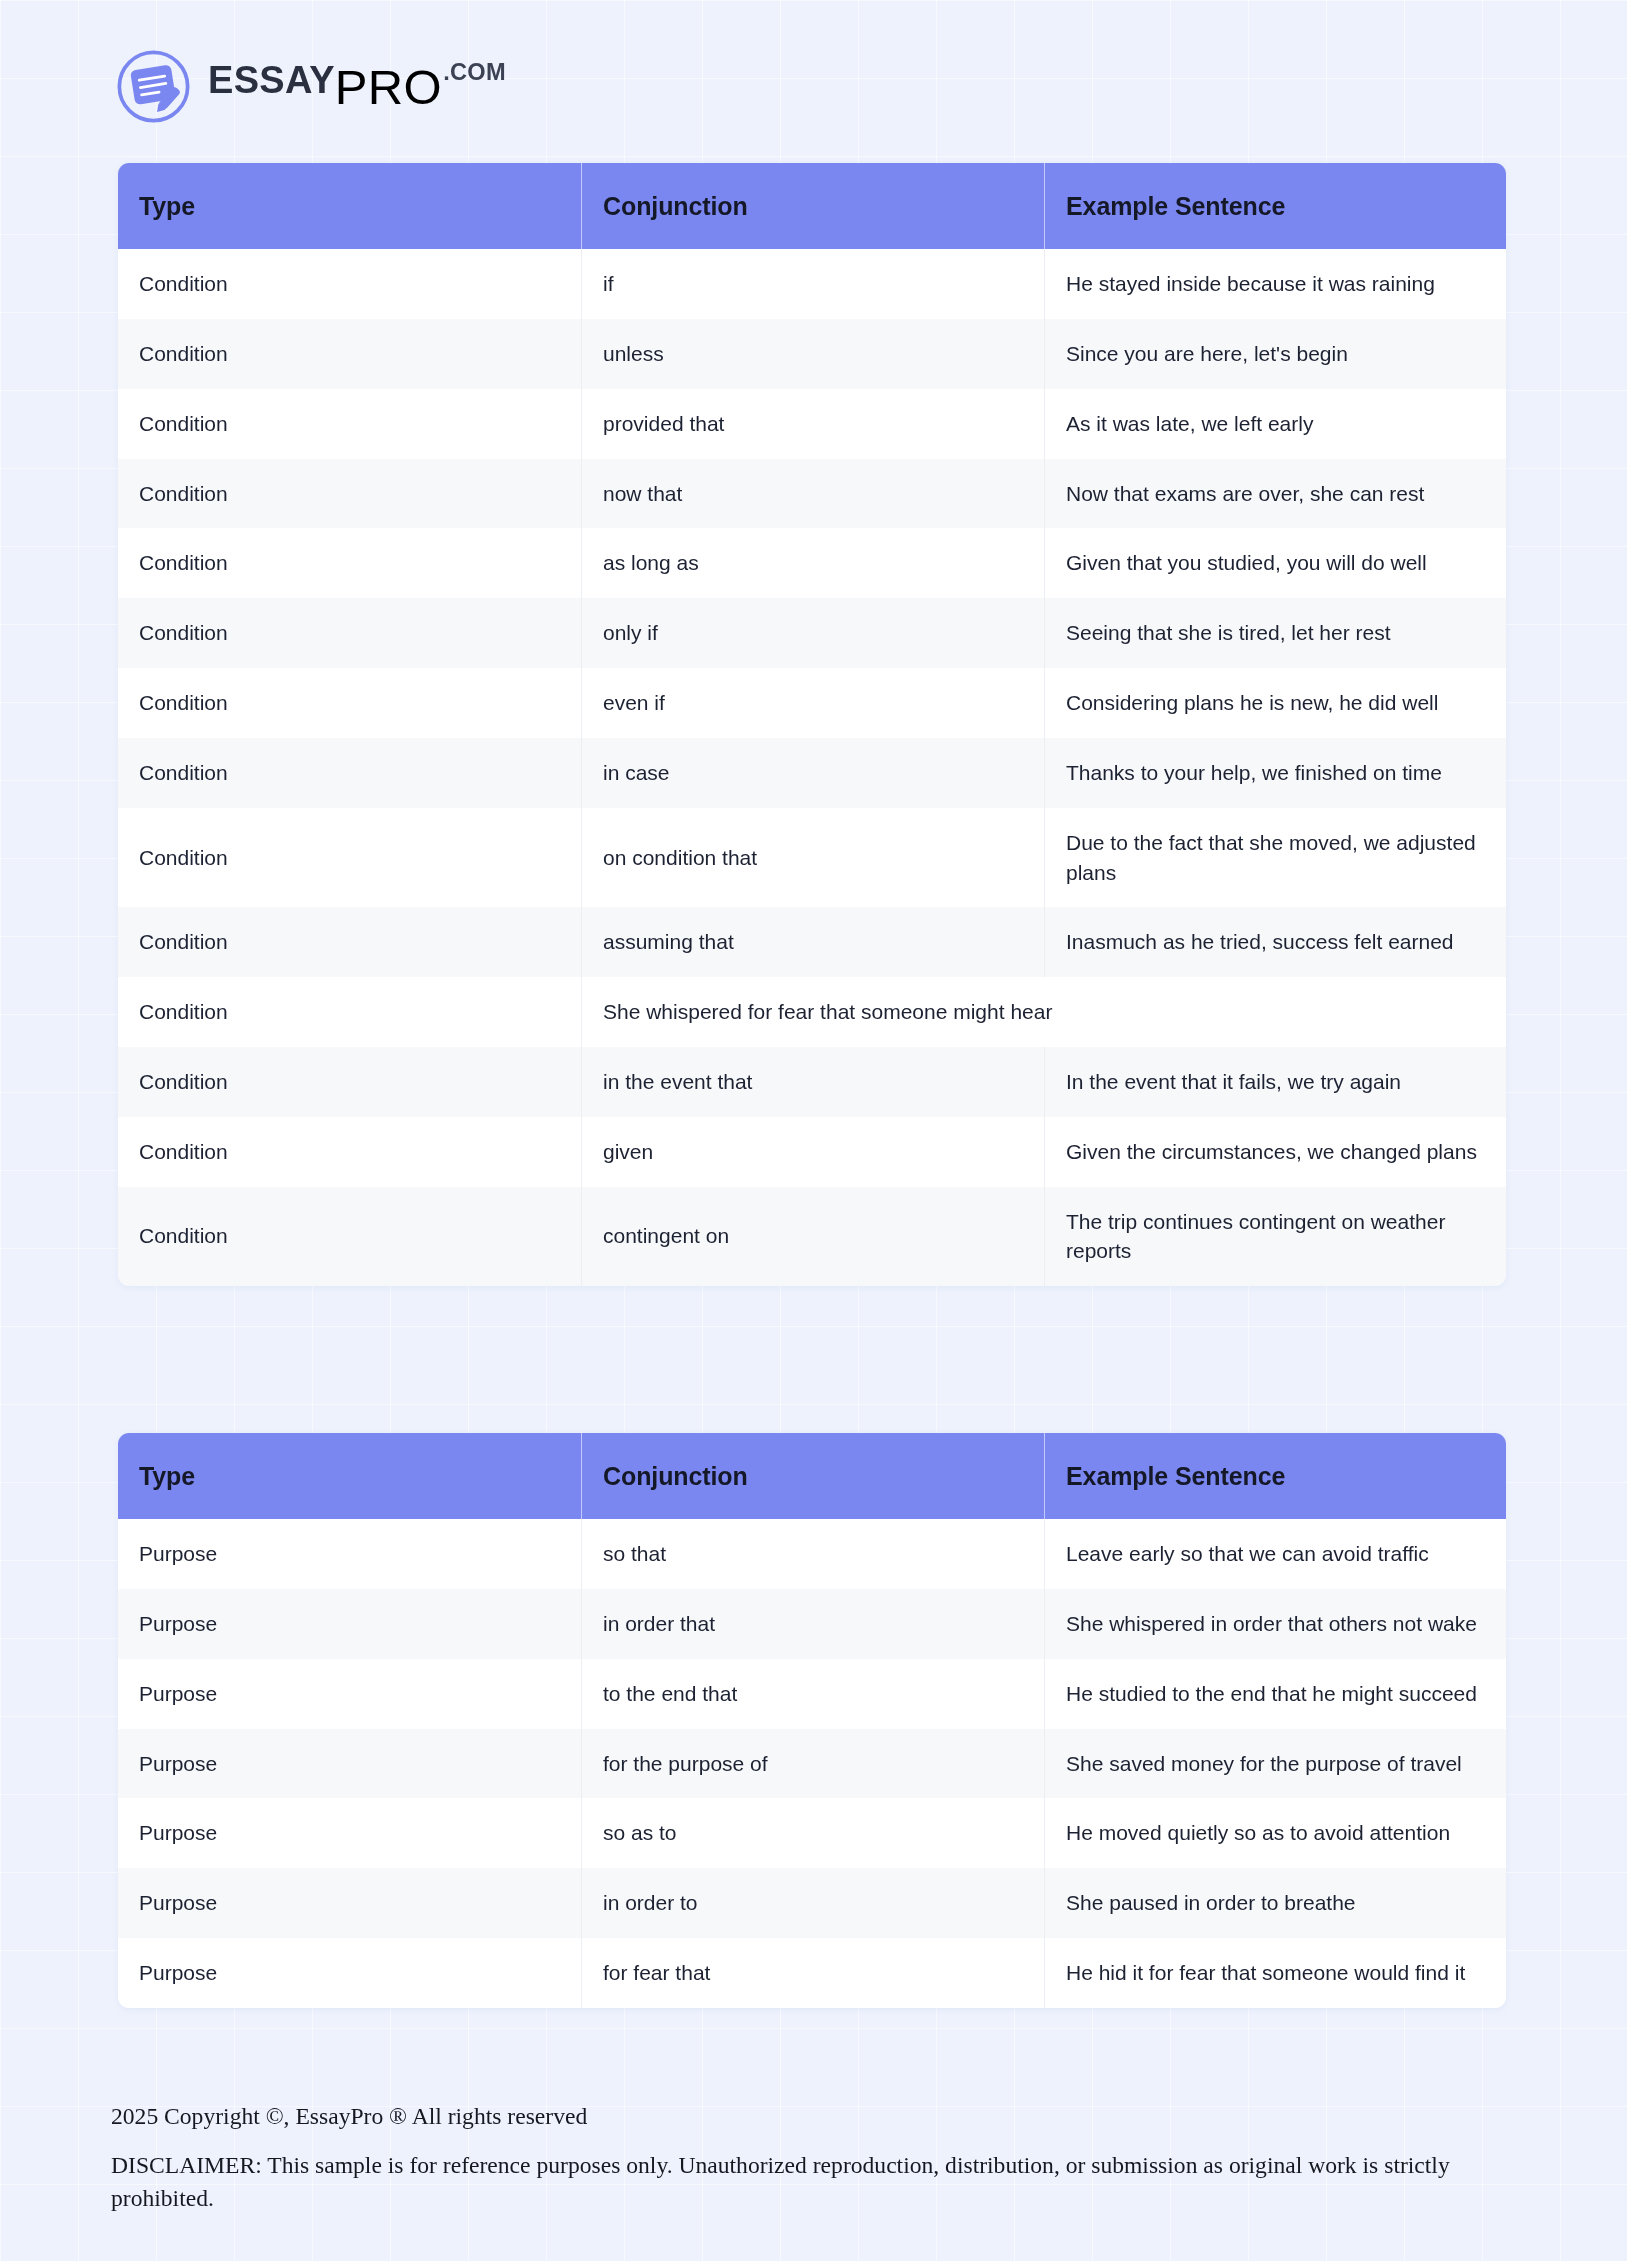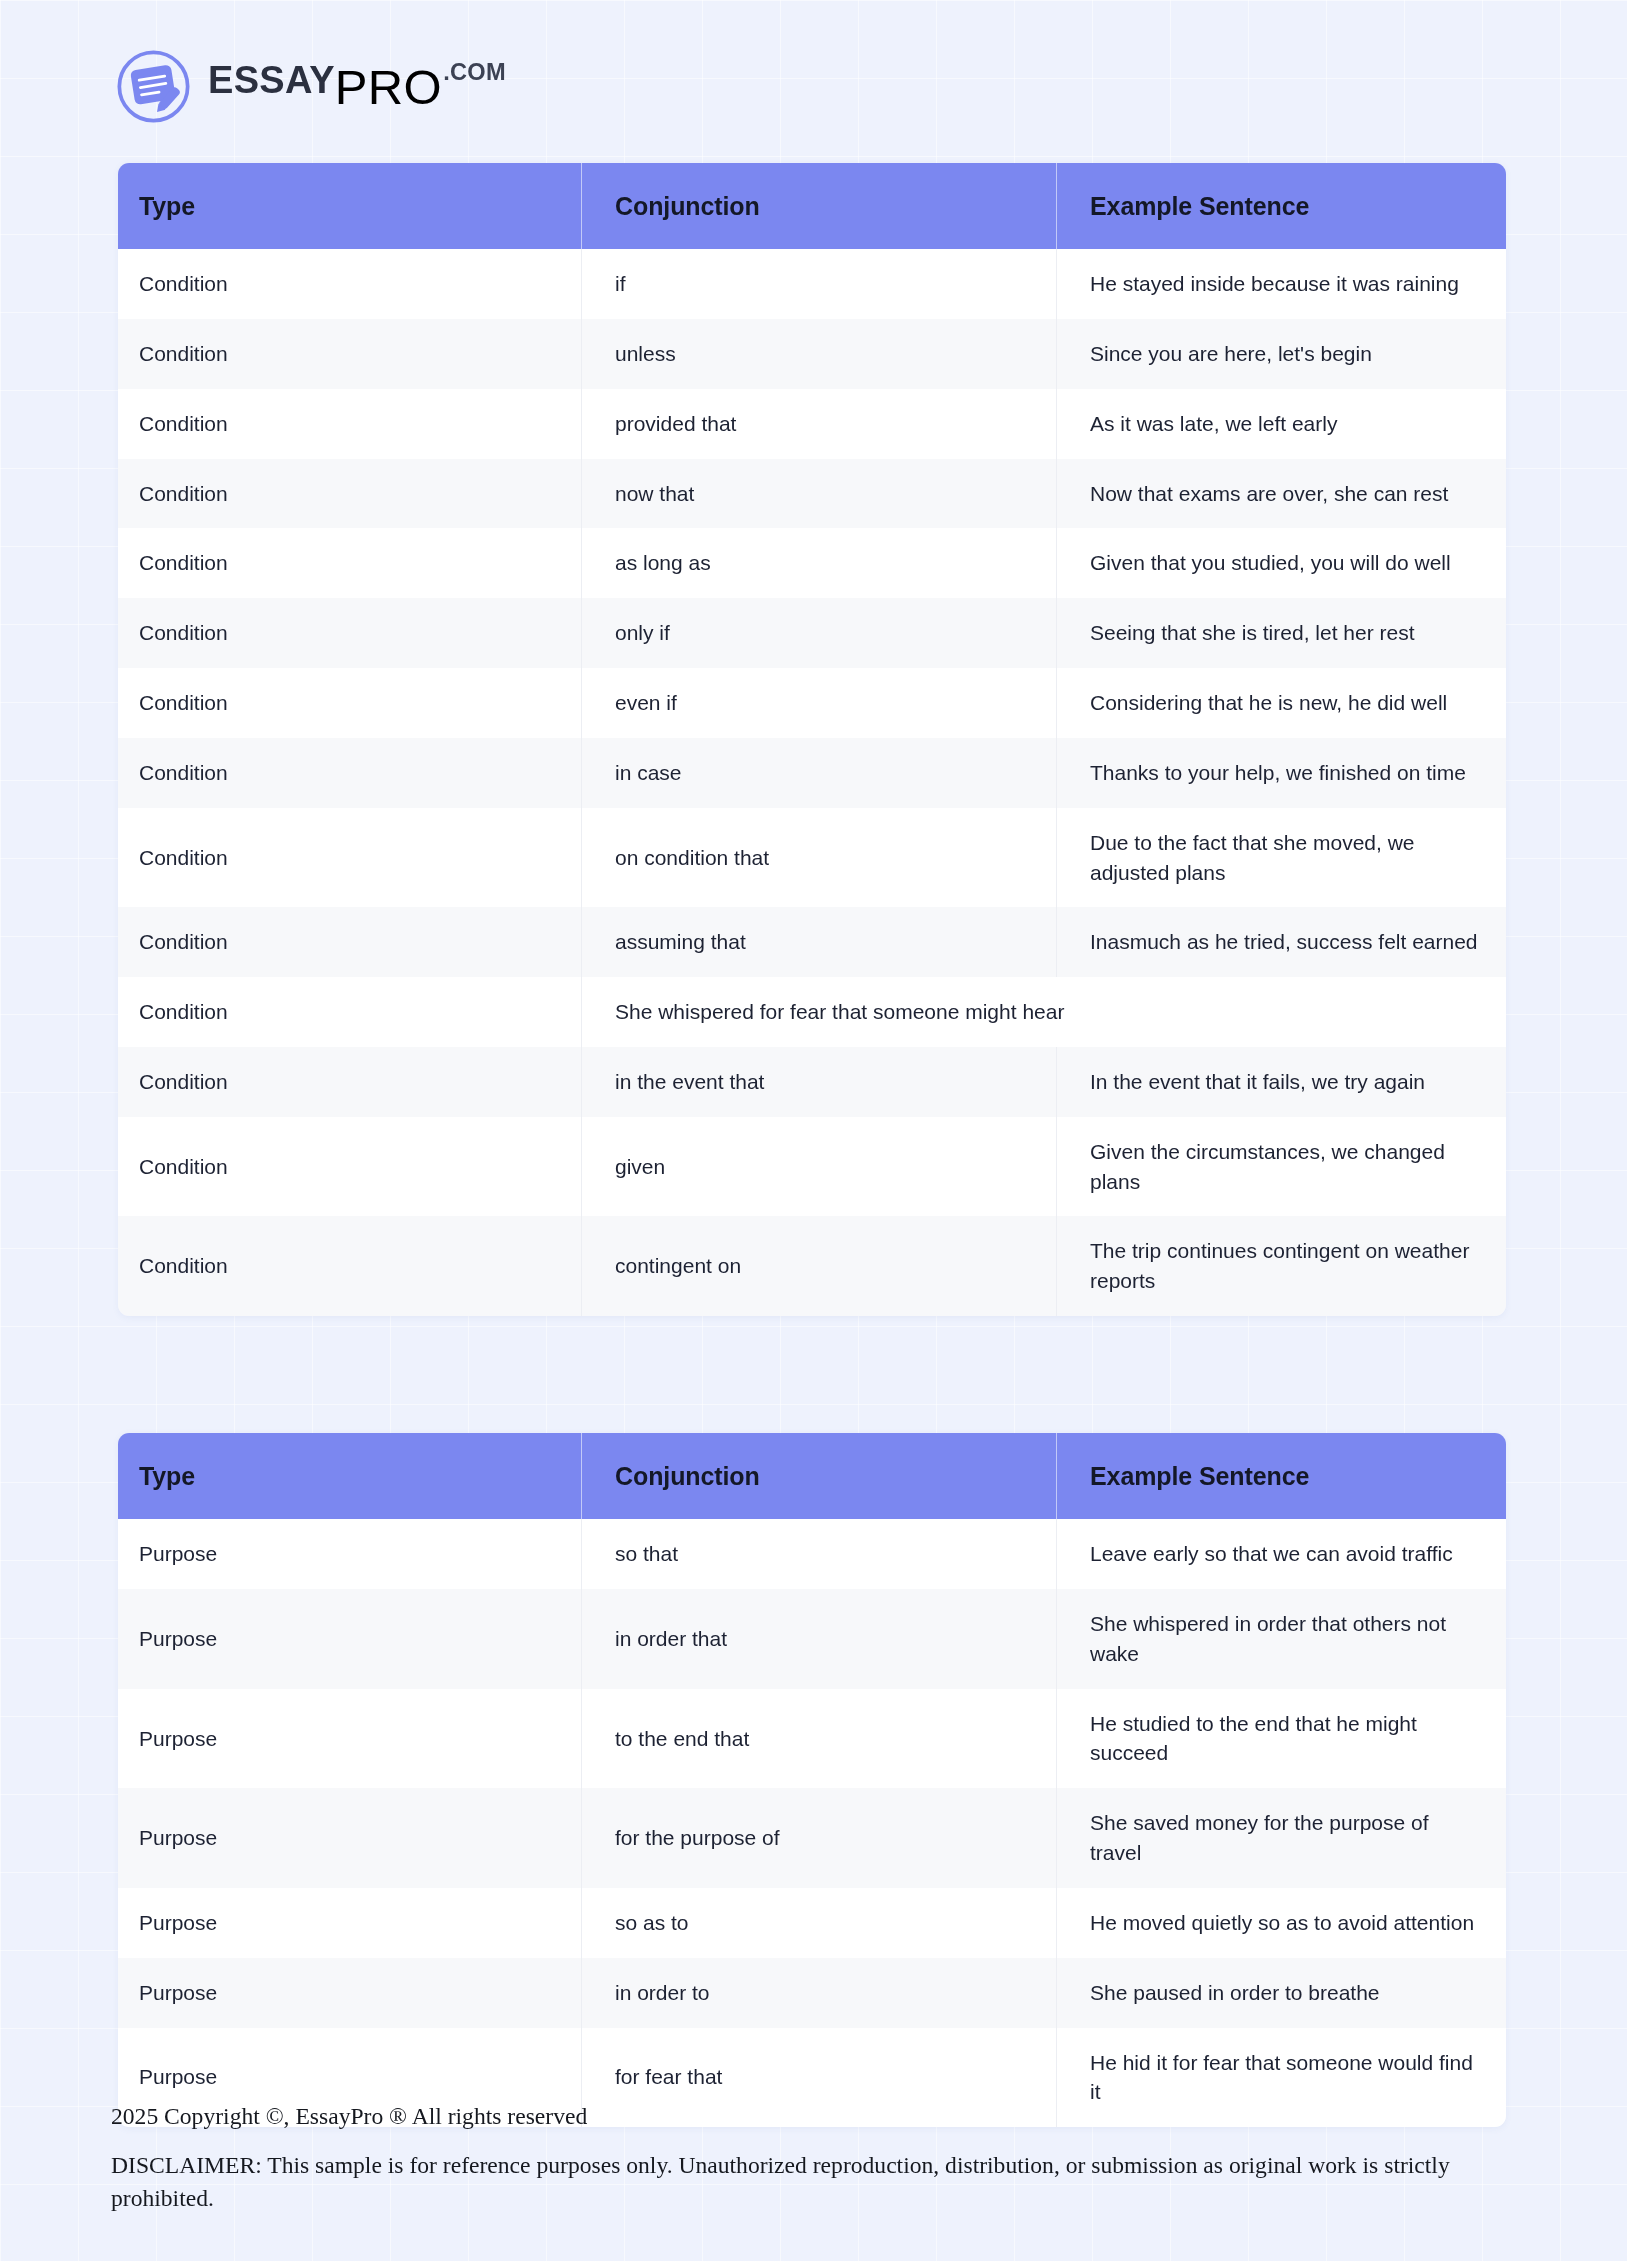--- a/index.html
+++ b/index.html
@@ -76,21 +76,20 @@
     overflow: hidden;
     box-shadow: 0 1.2px 6.2px rgba(90,110,190,0.07);
   }
   #table-1 { top: 163px; }
   #table-2 { top: 1433px; }
 
   .t-row {
     display: flex;
     width: 100%;
     box-sizing: border-box;
-    gap: 12px;
   }
   .t-head {
     background: #7b87f0;
   }
   .t-head .t-cell {
     padding: 28.6px 21px 28.6px 21px;
     font-size: 25px;
     font-weight: 700;
     color: #141827;
     letter-spacing: -0.1px;
@@ -199,21 +198,21 @@
       <div class="t-cell col-ex">Given that you studied, you will do well</div>
     </div>
     <div class="t-row t-body-row alt">
       <div class="t-cell col-type">Condition</div>
       <div class="t-cell col-conj">only if</div>
       <div class="t-cell col-ex">Seeing that she is tired, let her rest</div>
     </div>
     <div class="t-row t-body-row">
       <div class="t-cell col-type">Condition</div>
       <div class="t-cell col-conj">even if</div>
-      <div class="t-cell col-ex">Considering that he is new, he did well</div>
+      <div class="t-cell col-ex">Considering plans he is new, he did well</div>
     </div>
     <div class="t-row t-body-row alt">
       <div class="t-cell col-type">Condition</div>
       <div class="t-cell col-conj">in case</div>
       <div class="t-cell col-ex">Thanks to your help, we finished on time</div>
     </div>
     <div class="t-row t-body-row">
       <div class="t-cell col-type">Condition</div>
       <div class="t-cell col-conj">on condition that</div>
       <div class="t-cell col-ex">Due to the fact that she moved, we adjusted plans</div>

